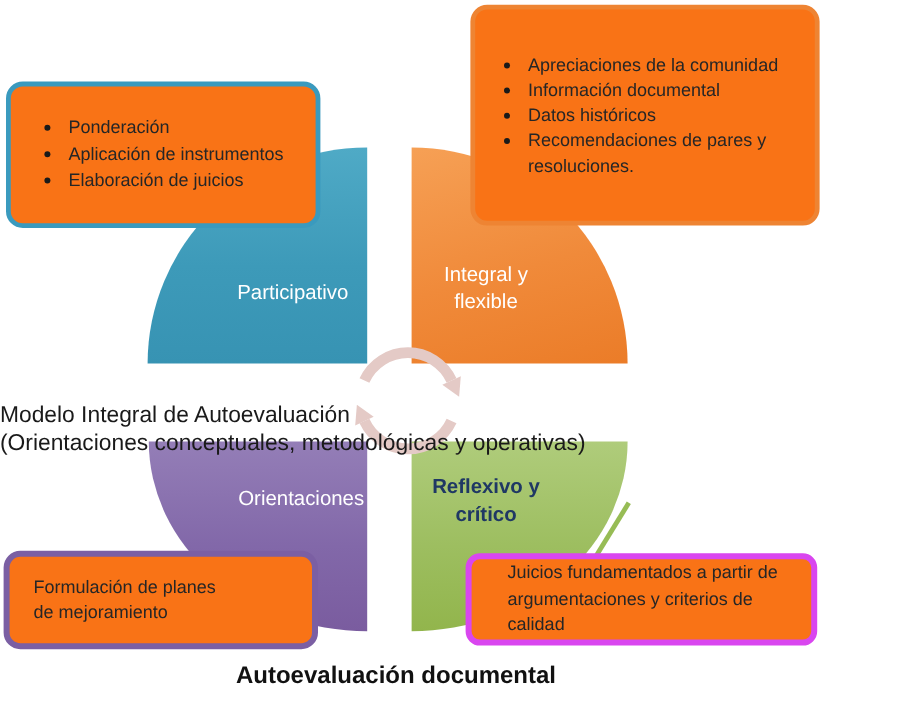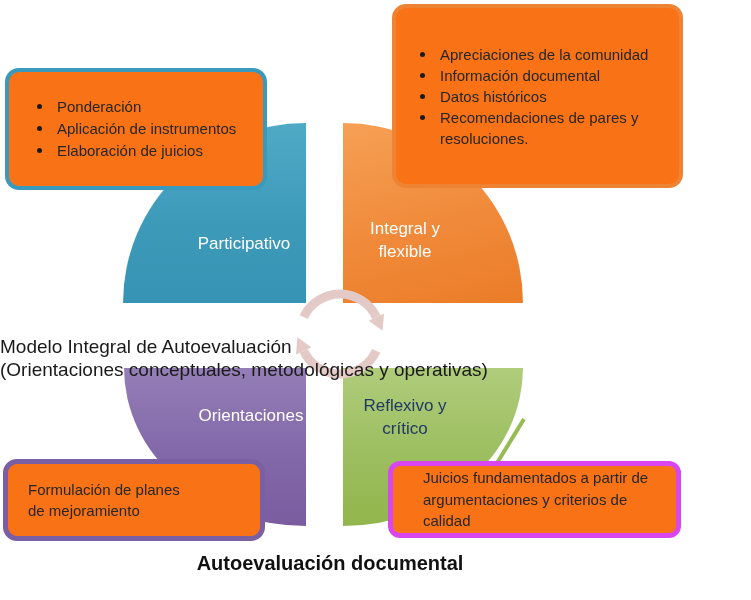--- a/index.html
+++ b/index.html
@@ -19,21 +19,21 @@
           background:linear-gradient(180deg,#947EB7 0%,#8268A9 55%,#7A5C9F 100%);}
   .q-green{left:343px;top:368px;width:180px;height:158px;
           border-radius:0 0 100% 0;
           background:linear-gradient(180deg,#AFCC7B 0%,#9DBE60 55%,#92B54C 100%);}
 
   .quad-label{position:absolute;z-index:4;text-align:center;font-size:17px;line-height:23px;
               color:#ffffff;}
   .lbl-participativo{left:163px;top:232px;width:162px;}
   .lbl-integral{left:346px;top:217px;width:118px;}
   .lbl-constructivo{left:170px;top:404px;width:162px;}
-  .lbl-reflexivo{left:340px;top:394px;width:130px;color:#1F3864;}
+  .lbl-reflexivo{left:340px;top:394px;width:130px;color:#1F3864;font-weight:bold;}
 
   
   .cycle-icon{position:absolute;left:288px;top:281px;z-index:2;}
 
   
   .center-title{position:absolute;left:0;top:309px;width:604px;z-index:5;
                 text-align:left;font-size:19px;line-height:23px;color:#1a1a1a;white-space:nowrap;margin-top:26px;}
   .footer-title{position:absolute;left:150px;top:552px;width:360px;z-index:5;
                 text-align:center;font-size:20px;font-weight:bold;color:#111;}
 

